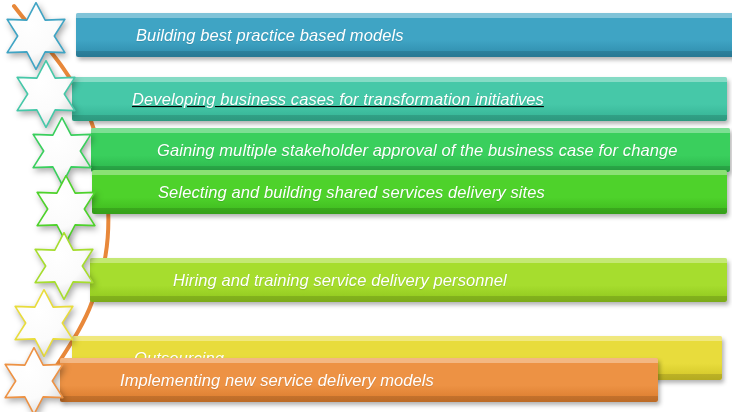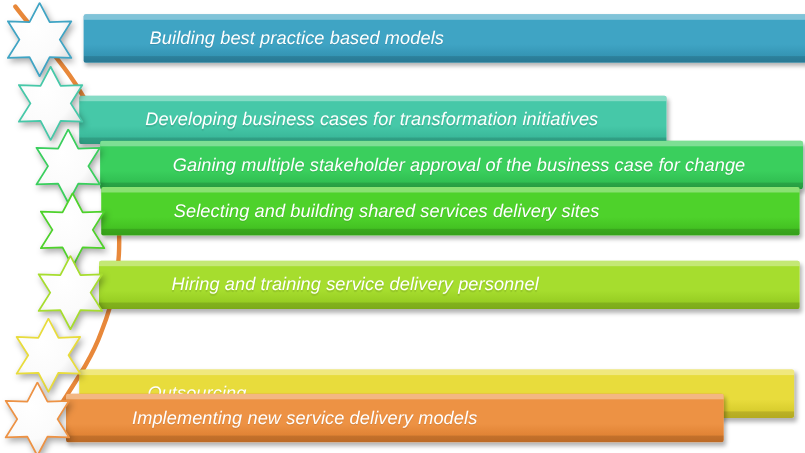--- a/index.html
+++ b/index.html
@@ -110,21 +110,21 @@
                 <stop offset="0%" stop-color="#ffffff"></stop>
                 <stop offset="58%" stop-color="#fbfbfb"></stop>
                 <stop offset="100%" stop-color="#d8d8d8"></stop>
               </radialGradient>
             </defs>
             <polygon points="34.00,0.68 43.16,18.13 62.86,17.34 52.33,34.00 62.86,50.66 43.16,49.87 34.00,67.32 24.84,49.87 5.14,50.66 15.67,34.00 5.14,17.34 24.84,18.13" fill="url(#stargrad0)" stroke="#3FA4C4" stroke-width="1.6" stroke-linejoin="round"></polygon>
           </svg>
         </div>
       </div>
       <div class="step-row" style="left: 0px; top: 0px;">
-        <div class="bar" style="left: 72px; top: 87px; width: 534px; background: linear-gradient(rgb(70, 200, 168) 0%, rgb(70, 200, 168) 62%, rgb(51, 176, 146) 100%); padding-left: 60px;">
+        <div class="bar" style="left: 72px; top: 77px; width: 655px; background: linear-gradient(rgb(70, 200, 168) 0%, rgb(70, 200, 168) 62%, rgb(51, 176, 146) 100%); padding-left: 60px; text-decoration: underline;">
           <span class="bar-label">Developing business cases for transformation initiatives</span>
         </div>
         <div class="star" style="left: 12px; top: 60px;">
           <svg viewBox="0 0 68 68" xmlns="http://www.w3.org/2000/svg">
             <defs>
               <radialGradient id="stargrad1" cx="40%" cy="32%" r="78%">
                 <stop offset="0%" stop-color="#ffffff"></stop>
                 <stop offset="58%" stop-color="#fbfbfb"></stop>
                 <stop offset="100%" stop-color="#d8d8d8"></stop>
               </radialGradient>
@@ -161,21 +161,21 @@
                 <stop offset="0%" stop-color="#ffffff"></stop>
                 <stop offset="58%" stop-color="#fbfbfb"></stop>
                 <stop offset="100%" stop-color="#d8d8d8"></stop>
               </radialGradient>
             </defs>
             <polygon points="34.00,0.68 43.16,18.13 62.86,17.34 52.33,34.00 62.86,50.66 43.16,49.87 34.00,67.32 24.84,49.87 5.14,50.66 15.67,34.00 5.14,17.34 24.84,18.13" fill="url(#stargrad3)" stroke="#4ED22B" stroke-width="1.6" stroke-linejoin="round"></polygon>
           </svg>
         </div>
       </div>
       <div class="step-row" style="left: 0px; top: 0px;">
-        <div class="bar" style="left: 90px; top: 237px; width: 637px; background: linear-gradient(rgb(166, 221, 46) 0%, rgb(166, 221, 46) 62%, rgb(142, 196, 28) 100%); padding-left: 66px;">
+        <div class="bar" style="left: 90px; top: 258px; width: 637px; background: linear-gradient(rgb(166, 221, 46) 0%, rgb(166, 221, 46) 62%, rgb(142, 196, 28) 100%); padding-left: 83px;">
           <span class="bar-label">Hiring and training service delivery personnel</span>
         </div>
         <div class="star" style="left: 30px; top: 232px;">
           <svg viewBox="0 0 68 68" xmlns="http://www.w3.org/2000/svg">
             <defs>
               <radialGradient id="stargrad4" cx="40%" cy="32%" r="78%">
                 <stop offset="0%" stop-color="#ffffff"></stop>
                 <stop offset="58%" stop-color="#fbfbfb"></stop>
                 <stop offset="100%" stop-color="#d8d8d8"></stop>
               </radialGradient>

